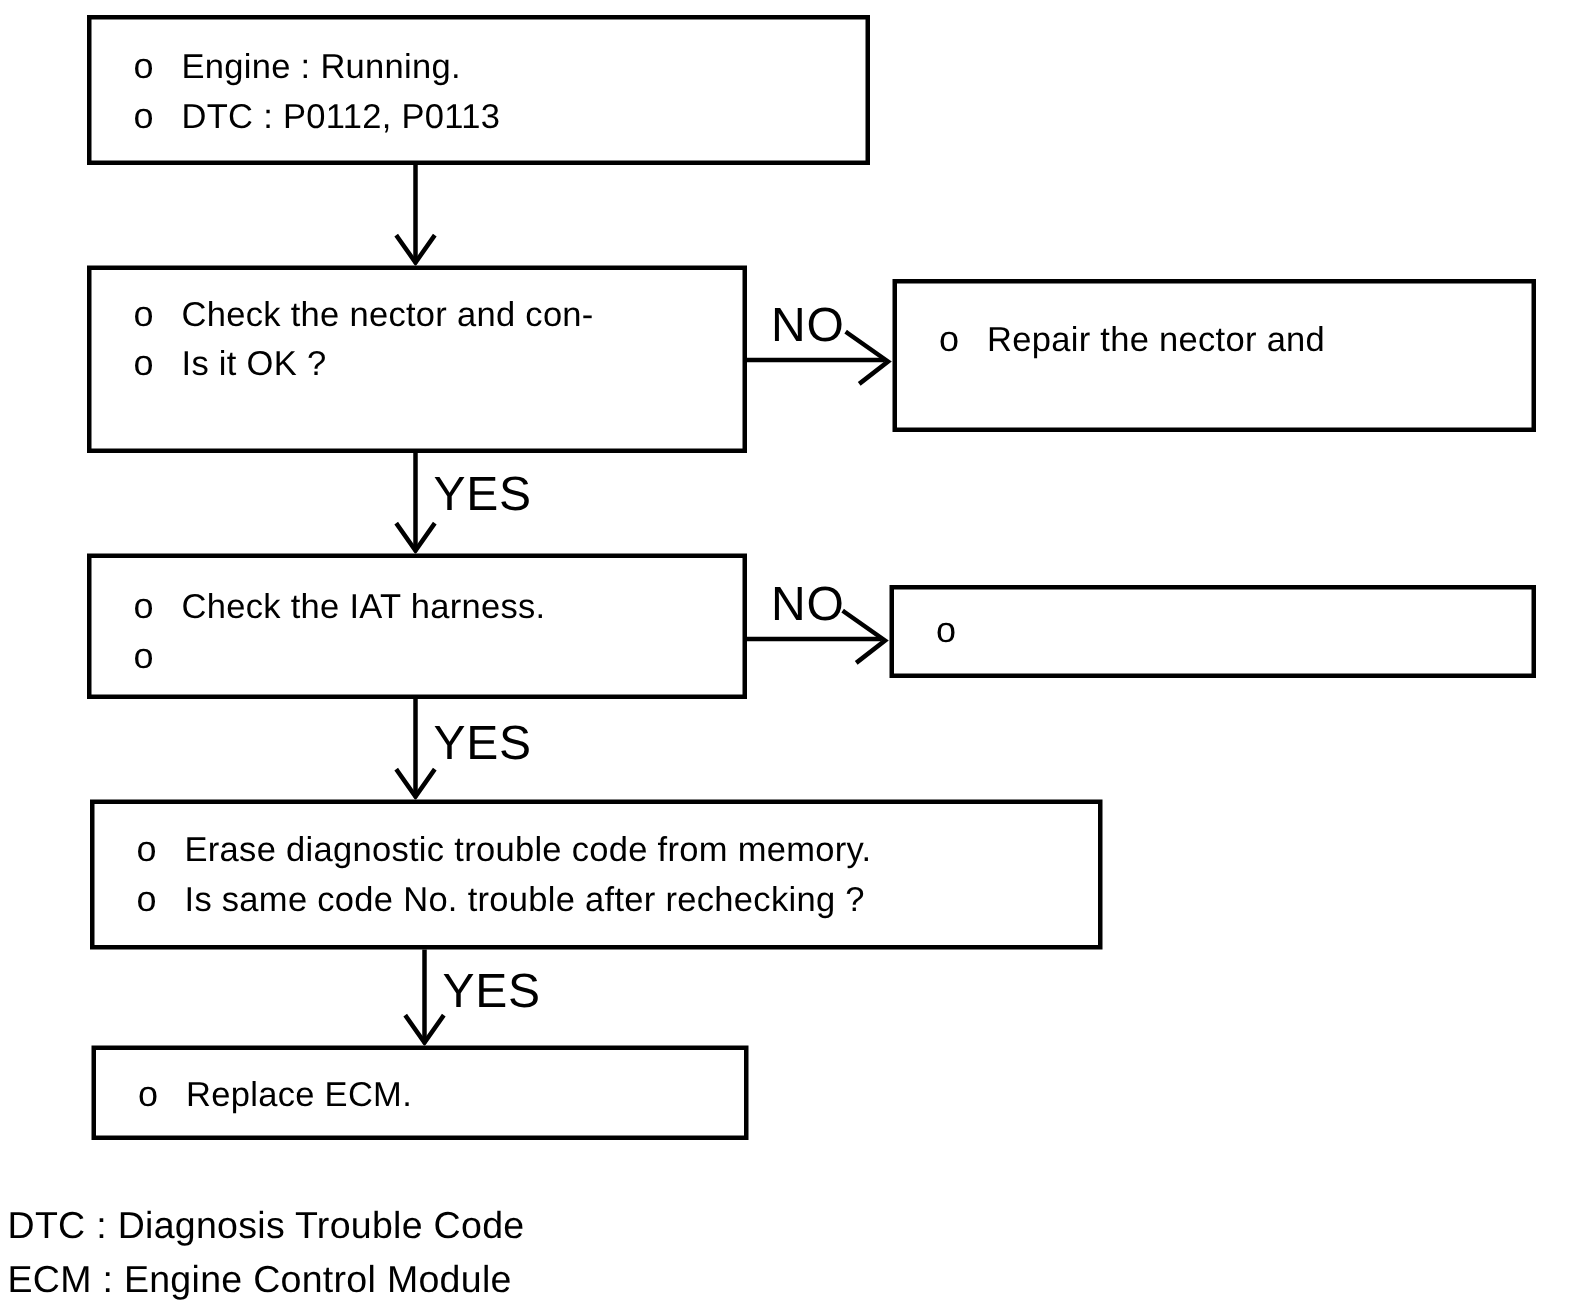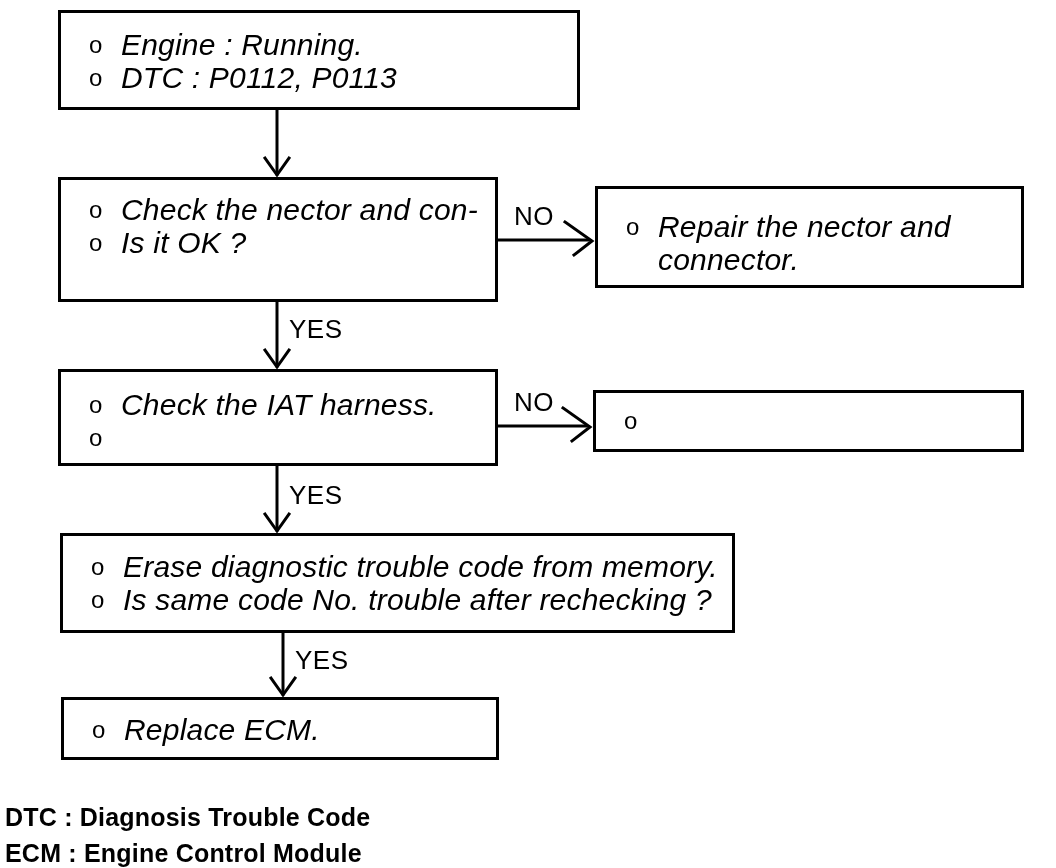--- a/index.html
+++ b/index.html
@@ -33,45 +33,44 @@
     align-items: flex-start;
   }
   .bullet {
     display: inline-block;
     width: 32px;
     flex: 0 0 32px;
     font-size: 24px;
     line-height: 33px;
   }
   .item-lines {
-    font-size: 30px;
+    font-size: 23px;
     line-height: 33px;
     letter-spacing: 0.2px;
-    font-style: italic;
   }
   .item-lines .tline {
     display: block;
     white-space: nowrap;
   }
   .edge-label {
     position: absolute;
-    font-size: 26px;
+    font-size: 32px;
     line-height: 26px;
     letter-spacing: 0.5px;
     white-space: nowrap;
   }
   .legend {
     position: absolute;
     left: 5px;
     top: 799px;
     font-size: 25px;
     line-height: 36px;
     letter-spacing: 0.2px;
   }
-  .legend div { white-space: nowrap; font-weight: bold; }
+  .legend div { white-space: nowrap; }
 
   
   #box-start          { left: 58px;  top: 10px;  width: 522px; height: 100px; padding: 15px 8px 0 28px; }
   #box-check-harness  { left: 58px;  top: 177px; width: 440px; height: 125px; padding: 13px 8px 0 28px; }
   #box-repair-harness { left: 595px; top: 186px; width: 429px; height: 102px; padding: 21px 8px 0 28px; }
   #box-check-iat      { left: 58px;  top: 369px; width: 440px; height: 97px;  padding: 16px 8px 0 28px; }
   #box-replace-sensor { left: 593px; top: 390px; width: 431px; height: 62px;  padding: 11px 8px 0 28px; }
   #box-erase-dtc      { left: 60px;  top: 533px; width: 675px; height: 100px; padding: 14px 8px 0 28px; }
   #box-replace-ecm    { left: 61px;  top: 697px; width: 438px; height: 63px;  padding: 13px 8px 0 28px; }
 
@@ -147,21 +146,20 @@
           <span class="tline">Is it OK ?</span>
         </span>
     </div>
   </div>
 
   <div class="flow-box" id="box-repair-harness">
     <div class="bullet-row">
       <span class="bullet">o</span>
       <span class="item-lines">
         <span class="tline">Repair the nector and</span>
-        <span class="tline">connector.</span>
       </span>
     </div>
   </div>
 
   <div class="flow-box" id="box-check-iat">
     <div class="bullet-row">
       <span class="bullet">o</span>
       <span class="item-lines">
           <span class="tline">Check the IAT harness.</span>
         </span>

